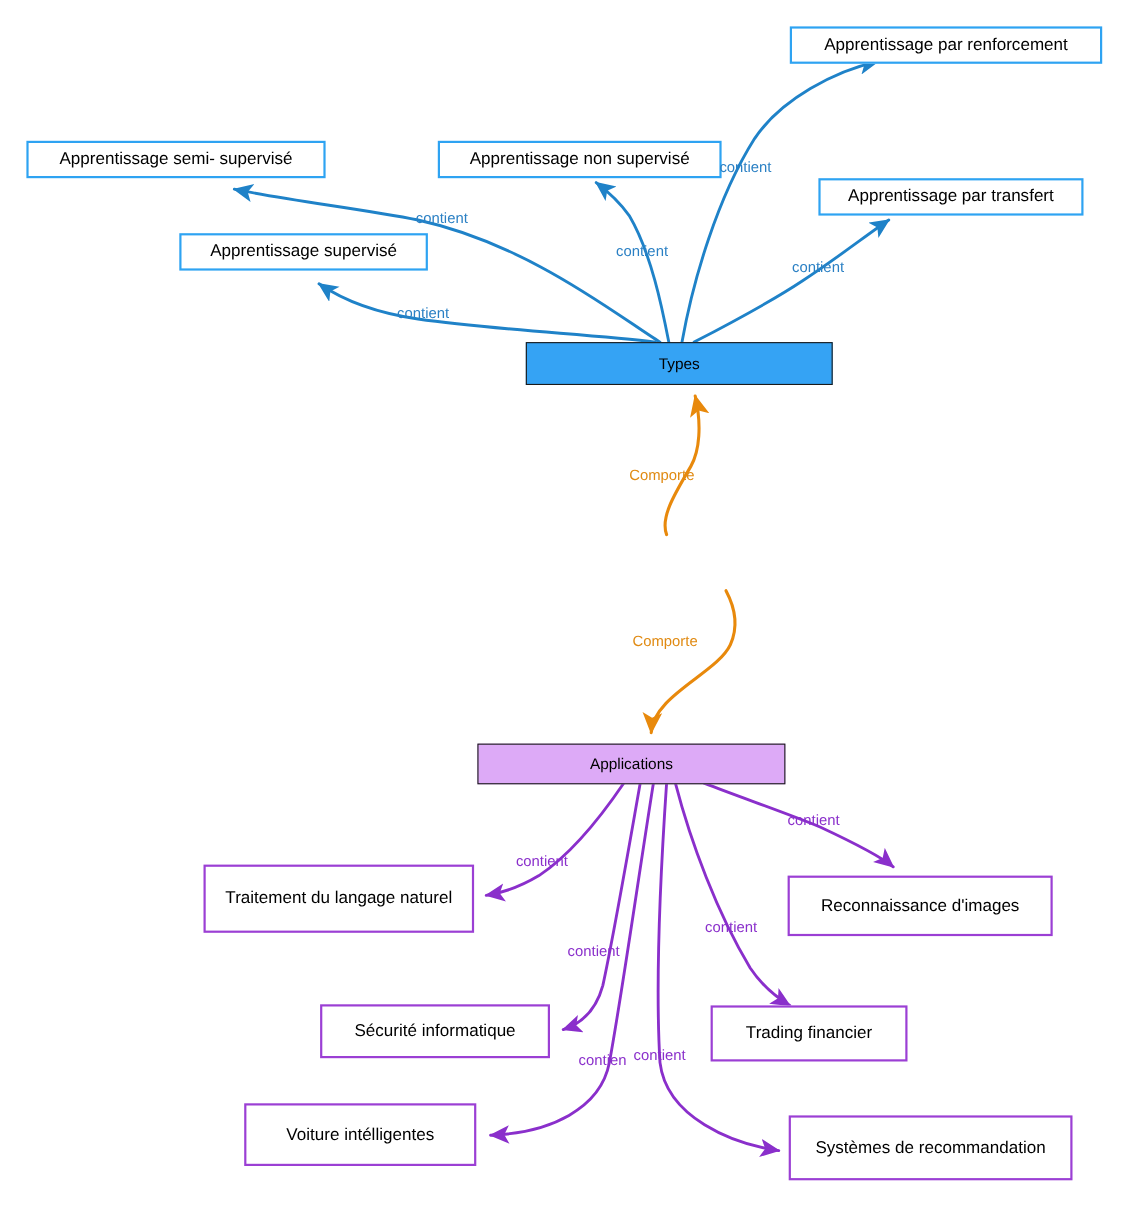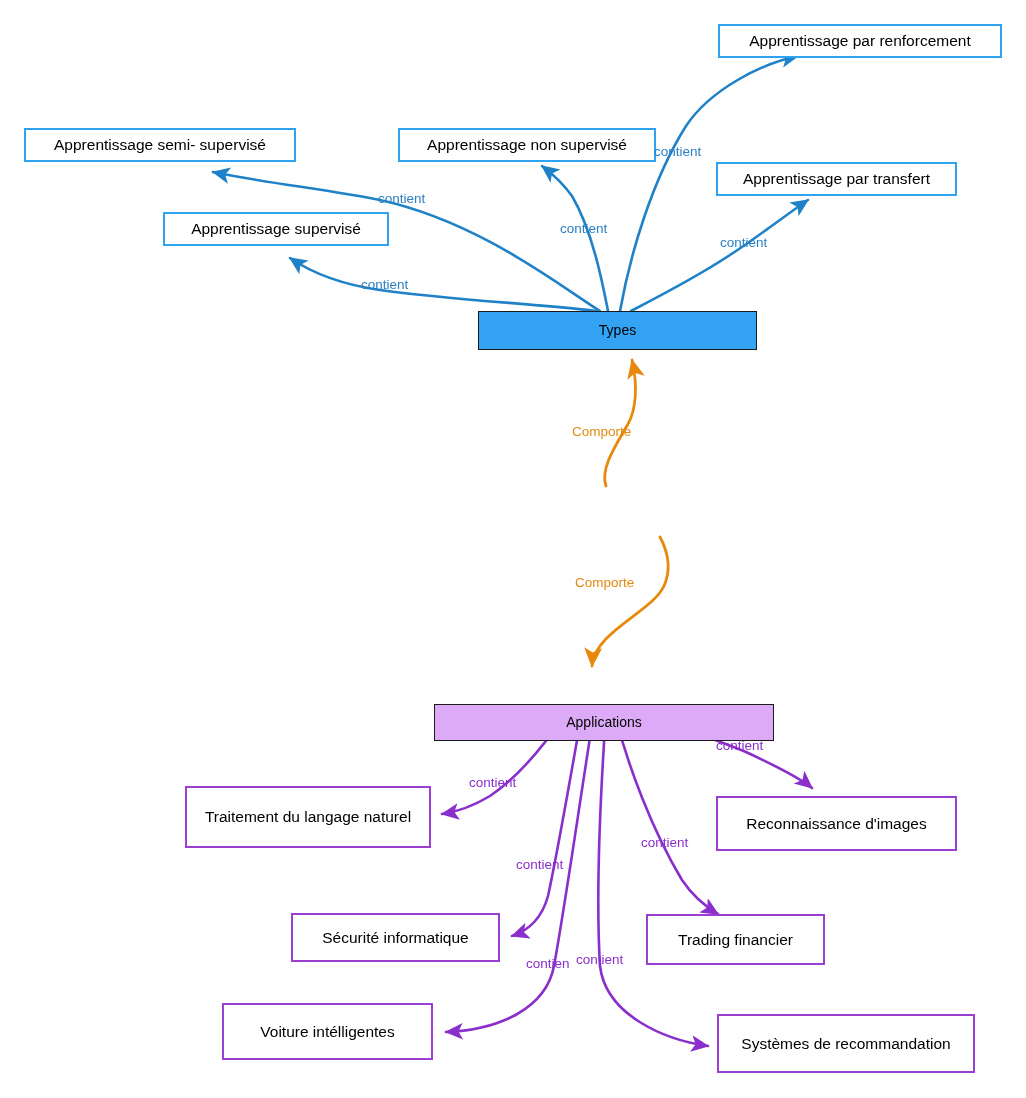--- a/index.html
+++ b/index.html
@@ -121,30 +121,30 @@
   </div>
 
   <div class="node rect blue" style="left:398px; top:128px; width:258px; height:34px;">
     <span>Apprentissage non supervisé</span>
   </div>
 
   <div class="node rect blue" style="left:718px; top:24px; width:284px; height:34px;">
     <span>Apprentissage par renforcement</span>
   </div>
 
-  <div class="node rect blue" style="left:716px; top:162px; width:241px; height:34px;">
+  <div class="node rect blue" style="left:744px; top:162px; width:241px; height:34px;">
     <span>Apprentissage par transfert</span>
   </div>
 
   <div class="node capsule" style="left:478px; top:311px; width:279px; height:39px; background:#35a3f4;">
     <span>Types</span>
   </div>
 
 
-  <div class="node capsule" style="left:434px; top:704px; width:340px; height:37px; background:#ddaaf7;">
+  <div class="node capsule" style="left:434px; top:676px; width:280px; height:37px; background:#ddaaf7;">
     <span>Applications</span>
   </div>
 
   <div class="node rect purple" style="left:185px; top:786px; width:246px; height:62px; padding:0 14px;">
     <span>Traitement du langage naturel</span>
   </div>
 
   <div class="node rect purple" style="left:716px; top:796px; width:241px; height:55px;">
     <span>Reconnaissance d'images</span>
   </div>

